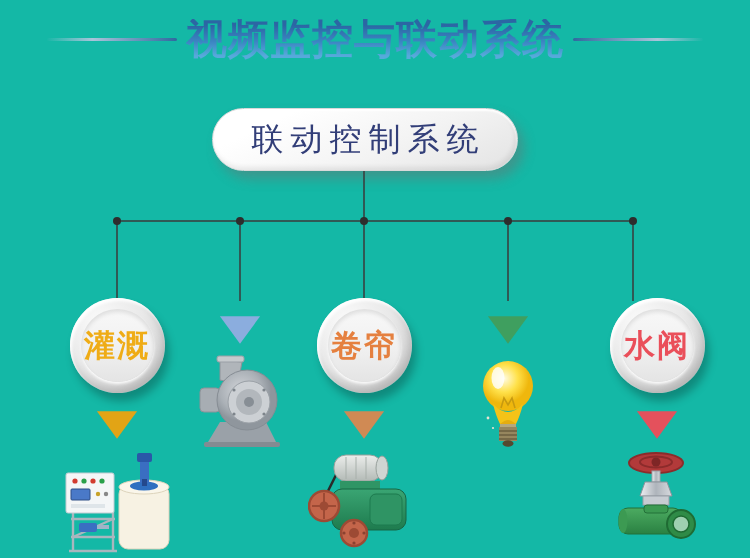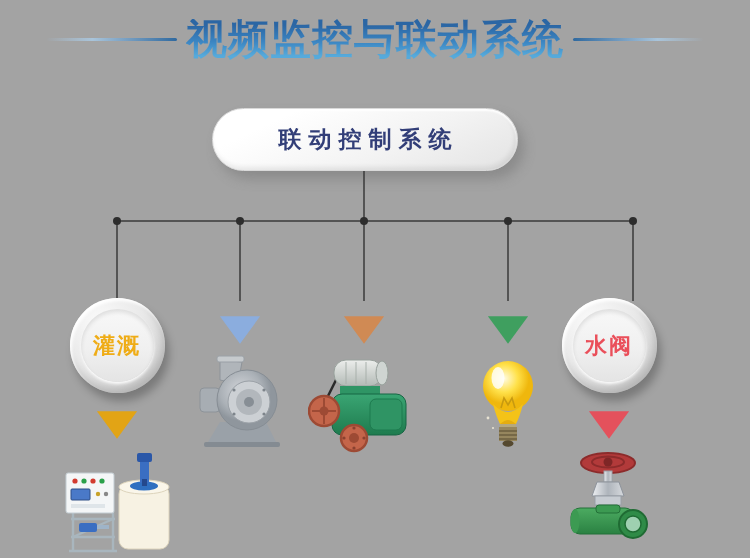--- a/index.html
+++ b/index.html
@@ -1,19 +1,19 @@
 <!DOCTYPE html>
 <html><head>
 <meta charset="utf-8">
 <style>
   * { margin:0; padding:0; box-sizing:border-box; }
   html,body { background:#ffffff; }
   body { font-family:"Liberation Sans","DejaVu Sans",sans-serif; }
   .stage {
-    position:relative; width:750px; height:558px; background:#a3a3a3;
+    position:relative; width:750px; height:558px; background:#14b8a6;
     overflow:hidden; margin:0 auto;
   }
 
   
   .header { position:absolute; left:0; top:10px; width:750px; height:58px;
     display:flex; align-items:center; justify-content:center; gap:9px; }
   .hline { height:3px; width:130px; border-radius:2px; }
   .hline.left  { background:linear-gradient(90deg, rgba(143,176,208,0.03), #a9c4da 35%, #2f699f); }
   .hline.right { background:linear-gradient(90deg, #2f699f, #a9c4da 65%, rgba(143,176,208,0.03)); }
   .page-title {
@@ -26,21 +26,21 @@
   
   .root-pill {
     position:absolute; left:212px; top:108px; width:306px; height:63px;
     border-radius:32px;
     background:linear-gradient(155deg,#ffffff 20%, #f3f3f3 60%, #e3e3e3 100%);
     border:1px solid #d9d9d9;
     box-shadow:6px 8px 12px rgba(110,110,110,0.45), inset 0 2px 2px #ffffff, inset -2px -3px 5px rgba(0,0,0,0.08);
     display:flex; align-items:center; justify-content:center;
   }
   .root-pill span {
-    font-size:23px; font-weight:bold; letter-spacing:7px; padding-left:7px;
+    font-size:32px; font-weight:normal; letter-spacing:7px; padding-left:7px;
     color:#323e78;
   }
 
   
   .connector { position:absolute; left:0; top:0; pointer-events:none; }
 
   
   .column { position:absolute; top:298px; width:130px; display:flex;
     flex-direction:column; align-items:center; }
   .node-circle {
@@ -49,21 +49,21 @@
     box-shadow:4px 8px 9px rgba(0,0,0,0.25), inset 2px 3px 3px rgba(255,255,255,0.95), inset -3px -5px 7px rgba(0,0,0,0.12);
     cursor:pointer;
   }
   .node-inner {
     position:absolute; left:11px; top:11px; right:11px; bottom:11px;
     border-radius:50%;
     background:linear-gradient(180deg,#f8f8f8 0%, #f0f0f0 55%, #e4e4e4 100%);
     box-shadow:inset 0 3px 4px rgba(0,0,0,0.10), 0 2px 3px rgba(255,255,255,0.9);
     display:flex; align-items:center; justify-content:center;
   }
-  .node-label { font-size:22px; font-weight:bold; letter-spacing:2px; line-height:1; }
+  .node-label { font-size:31px; font-weight:bold; letter-spacing:2px; line-height:1; }
 
   .arrow-icon { width:42px; height:28px; margin-top:18px; display:block; }
 
   .equip { margin-top:10px; height:106px; display:flex; align-items:flex-start; justify-content:center; }
   .equip svg { display:block; }
 </style>
 </head>
 <body>
 
 <div class="stage">
@@ -170,20 +170,25 @@
         <circle cx="59" cy="48" r="5" fill="#878e95"></circle>
         <circle cx="44" cy="36" r="1.6" fill="#7d848b"></circle>
           <circle cx="74" cy="36" r="1.6" fill="#7d848b"></circle>
         <circle cx="44" cy="60" r="1.6" fill="#7d848b"></circle>
           <circle cx="74" cy="60" r="1.6" fill="#7d848b"></circle>
       </svg>
     </div>
   </div>
 
   <div class="column" style="left:299px">
+    <div class="node-circle">
+      <div class="node-inner">
+        <span class="node-label" style="color: rgb(229, 128, 63);">卷帘</span>
+      </div>
+    </div>
     <svg class="arrow-icon" viewBox="0 0 46 30">
       <polygon points="1,0 45,0 23,30" style="fill: rgb(208, 138, 84);"></polygon>
     </svg>
     <div class="equip">
       <svg width="112" height="102" viewBox="0 0 112 102">
         <defs>
           <linearGradient id="rmG" x1="0" y1="0" x2="0" y2="1">
             <stop offset="0%" stop-color="#3aa573"></stop>
               <stop offset="100%" stop-color="#1e7b4e"></stop>
           </linearGradient>
@@ -247,21 +252,21 @@
         <line x1="20" y1="81" x2="38" y2="81" stroke="#6e6142" stroke-width="1.6"></line>
         <line x1="20" y1="85" x2="38" y2="85" stroke="#6e6142" stroke-width="1.6"></line>
         <ellipse cx="29" cy="89.5" rx="5.5" ry="3.2" fill="#55492f"></ellipse>
 
         <circle cx="9" cy="64" r="1.4" fill="#e7e2d2"></circle>
           <circle cx="14" cy="74" r="1.1" fill="#e7e2d2"></circle>
       </svg>
     </div>
   </div>
 
-  <div class="column" style="left:544px">
+  <div class="column" style="left:592px">
     <div class="node-circle">
       <div class="node-inner">
         <span class="node-label" style="color: rgb(234, 79, 90);">水阀</span>
       </div>
     </div>
     <svg class="arrow-icon" viewBox="0 0 46 30">
       <polygon points="1,0 45,0 23,30" style="fill: rgb(228, 81, 92);"></polygon>
     </svg>
     <div class="equip">
       <svg width="86" height="98" viewBox="0 0 86 98">

